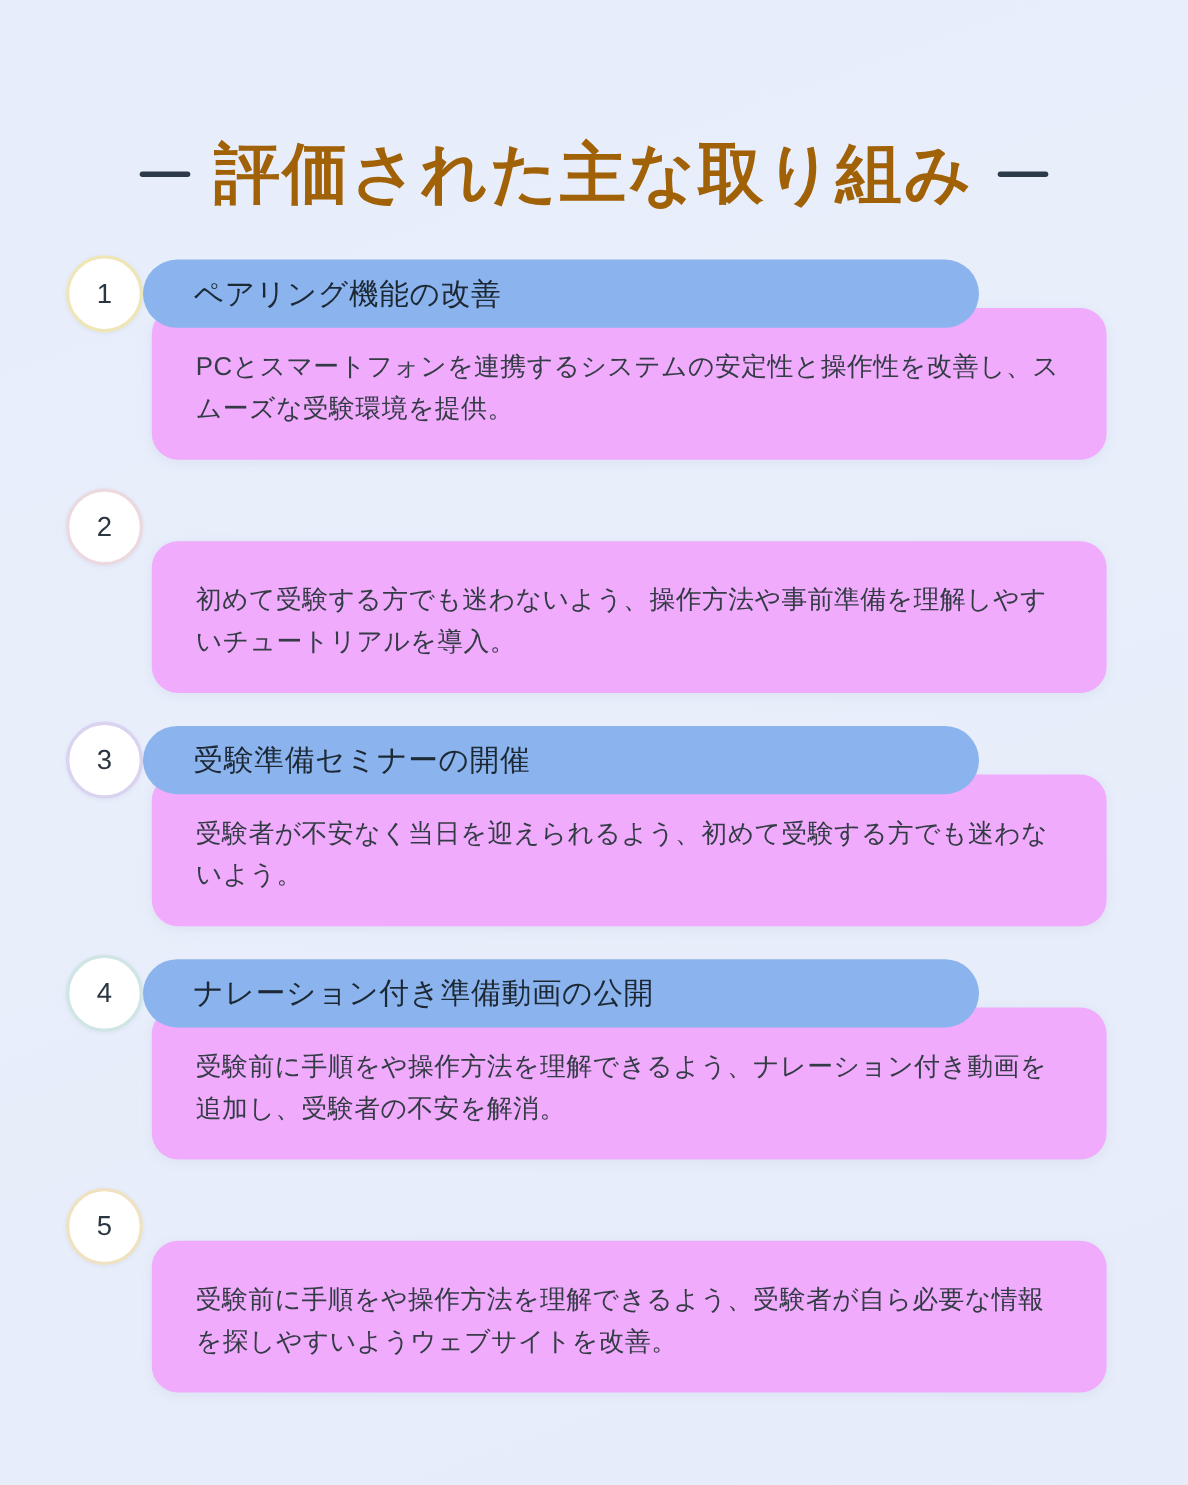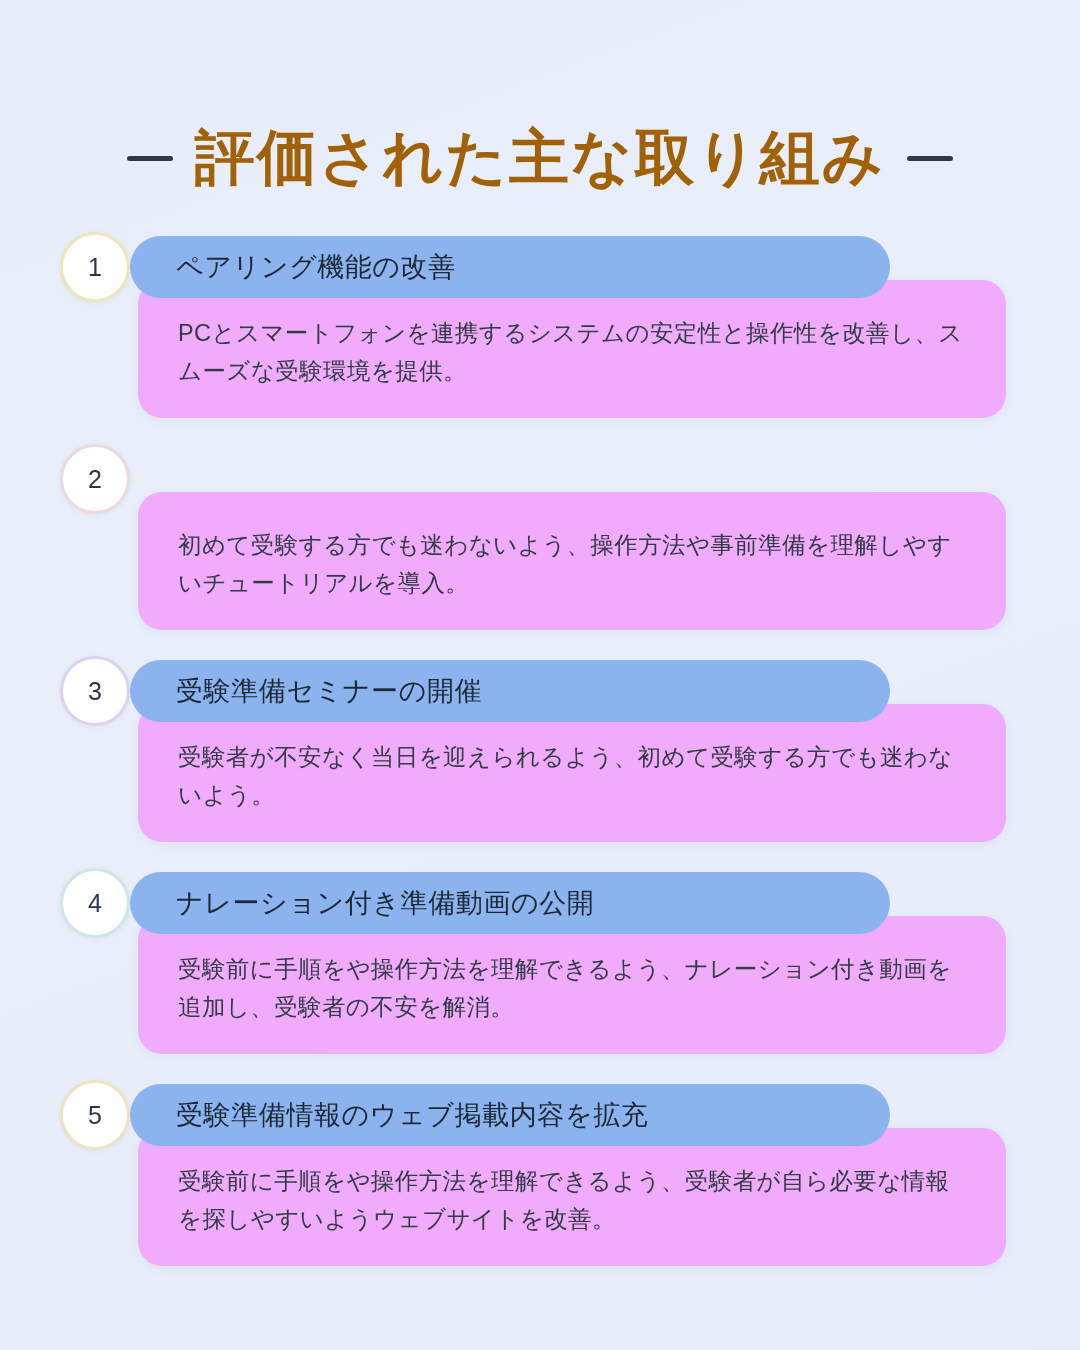--- a/index.html
+++ b/index.html
@@ -180,22 +180,19 @@
       </div>
       <div class="badge badge-4">
         <span>4</span>
       </div>
     </div>
 
     <div class="item">
       <div class="card-body">
         <div class="card-desc">受験前に手順をや操作方法を理解できるよう、受験者が自ら必要な情報を探しやすいようウェブサイトを改善。</div>
       </div>
-      <div class="card-head">
-        <span class="card-head-text">受験準備情報のウェブ掲載内容を拡充</span>
-      </div>
       <div class="badge badge-5">
         <span>5</span>
       </div>
     </div>
 
   </div>
 </div>
 
 </body></html>

